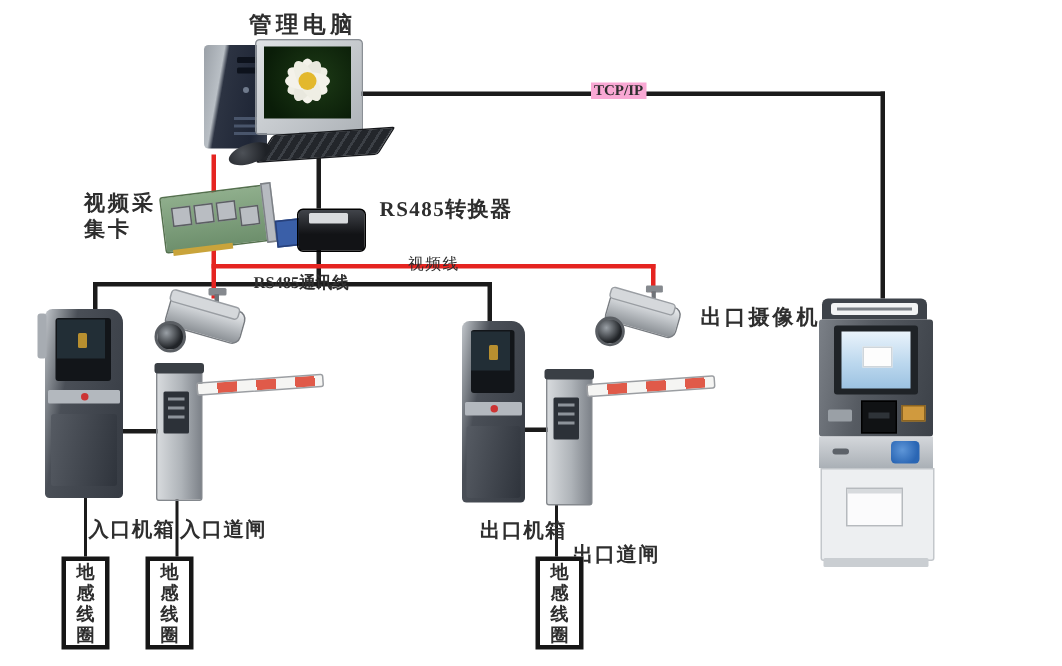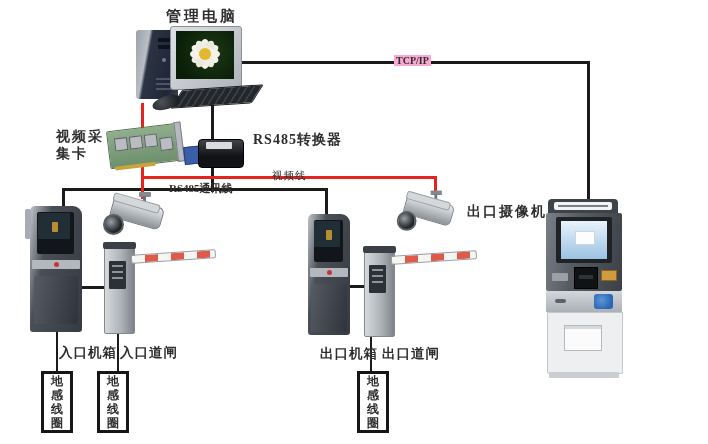--- a/index.html
+++ b/index.html
@@ -33,21 +33,21 @@
           white-space:normal;word-break:break-all;font-weight:bold;}
   .l-rs485conv{left:253px;top:131px;font-size:14px;letter-spacing:1px;font-weight:bold;}
   .l-tcpip{left:394px;top:55px;font-size:10px;font-weight:bold;background:#f9a8d4;padding:0 2px;}
   .l-rs485line{left:169px;top:181px;font-size:11px;font-weight:bold;}
   .l-videoline{left:272px;top:169px;font-size:10.5px;font-weight:normal;letter-spacing:1px;}
   .l-entrycam{left:166px;top:206px;font-size:14px;letter-spacing:2px;font-weight:bold;}
   .l-exitcam{left:451px;top:203px;font-size:14px;letter-spacing:2px;font-weight:bold;margin-left:16px;}
   .l-entrycab{left:59px;top:344px;font-size:13.5px;letter-spacing:1px;font-weight:bold;}
   .l-entrygate{left:120px;top:344px;font-size:13.5px;letter-spacing:1px;font-weight:bold;}
   .l-exitcab{left:320px;top:345px;font-size:13.5px;letter-spacing:1px;font-weight:bold;}
-  .l-exitgate{left:382px;top:345px;font-size:13.5px;letter-spacing:1px;font-weight:bold;}
+  .l-exitgate{left:382px;top:361px;font-size:13.5px;letter-spacing:1px;font-weight:bold;}
   .l-kiosk{left:554px;top:406px;font-size:15px;letter-spacing:3px;font-weight:bold;}
 
   
   .coilbox{position:absolute;z-index:3;width:26px;height:56px;border:3px solid #161616;
            background:#fff;display:flex;align-items:center;justify-content:center;}
   .coilbox span{display:block;width:14px;font-size:12px;line-height:14px;color:#2e2e2e;
            white-space:normal;word-break:break-all;text-align:center;font-weight:bold;}
   .cb1{left:41px;top:371px;}
   .cb2{left:97px;top:371px;}
   .cb3{left:357px;top:371px;}

